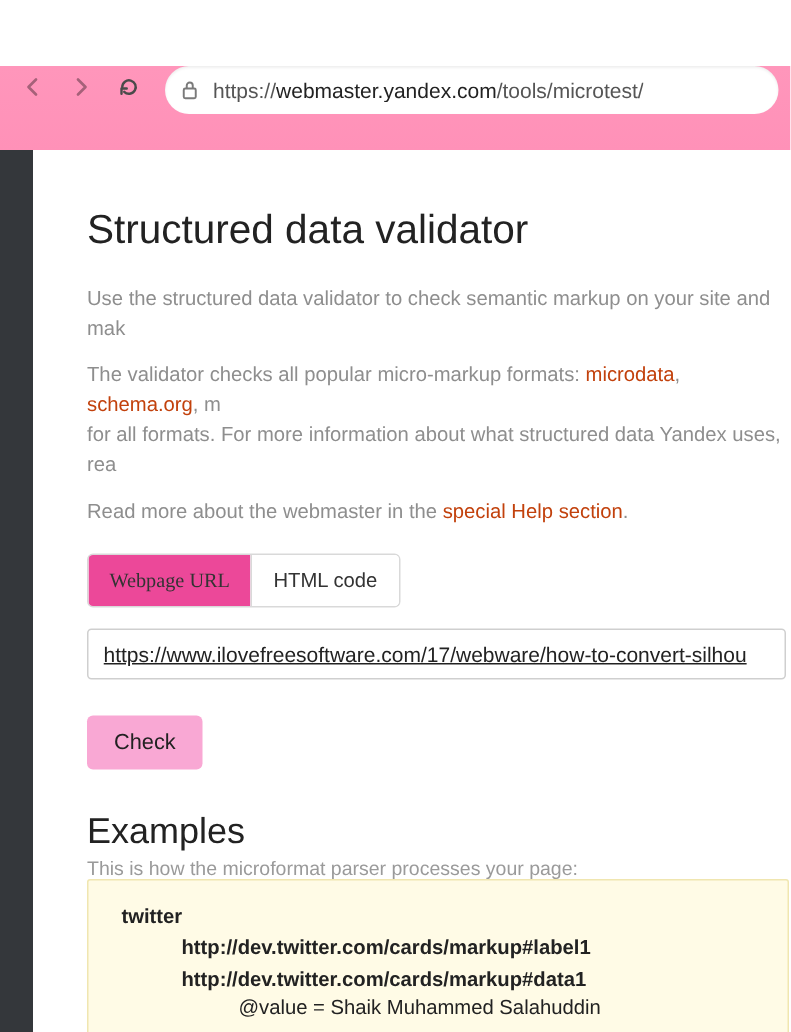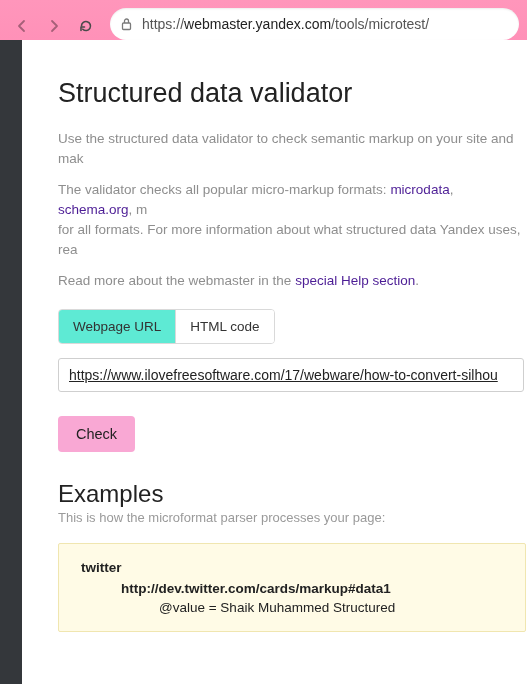--- a/index.html
+++ b/index.html
@@ -7,25 +7,26 @@
     padding: 0;
     width: 527px;
     height: 688px;
     font-family: Arial, Helvetica, sans-serif;
     overflow: hidden;
     background: #fff;
   }
   .browser-bar {
     background: #ff98bc;
     background: linear-gradient(to bottom, #ff96bb 0%, #ff91b8 100%);
-    height: 40px;
-    display: flex;
-    align-items: flex-end;
+    height: 56px;
+    display: flex;
+    align-items: flex-start;
     padding: 0 8px;
     box-sizing: border-box;
+    margin-top: 44px;
   }
   .nav-btn {
     width: 28px;
     height: 28px;
     display: flex;
     align-items: center;
     justify-content: center;
     margin-right: 4px;
     color: rgba(0,0,0,0.35);
     border-radius: 4px;
@@ -77,40 +78,41 @@
     margin: 0 0 20px 0;
     color: #222;
   }
   .desc {
     font-size: 13.5px;
     line-height: 1.5;
     color: #8e8e8e;
     margin-bottom: 10px;
   }
   .desc a, .link {
-    color: #4c1d95;
+    color: #c2410c;
     text-decoration: none;
   }
   .examples-row .link { text-decoration: underline dotted #0066c9; color:#0066c9; }
   .tabs {
     display: flex;
     border: 1px solid #d9d9d9;
     border-radius: 4px;
     overflow: hidden;
     width: fit-content;
     margin: 18px 0 14px 0;
   }
   .tab {
     padding: 9px 14px;
     font-size: 13.5px;
     background: #fff;
     cursor: pointer;
   }
   .tab.active {
-    background: #5eead4;
+    background: #ec4899;
+    font-family: Liberation Serif, serif;
   }
   .tab + .tab { border-left: 1px solid #d9d9d9; text-align: center; }
   .url-input {
     width: 466px;
     border: 1px solid #cfcfcf;
     border-radius: 3px;
     height: 34px;
     padding: 0 10px;
     font-size: 14px;
     color: #222;
@@ -136,21 +138,20 @@
   }
   h2.results-title {
     font-size: 24px;
     font-weight: 400;
     margin: 28px 0 2px 0;
     color: #222;
   }
   .results-sub {
     font-size: 13px;
     color: #9a9a9a;
-    margin-bottom: 18px;
   }
   .results-box {
     background: #fffbe6;
     border: 1px solid #f0e6b0;
     border-radius: 2px;
     padding: 16px 20px 16px 22px;
     font-size: 13.5px;
     color: #222;
     width: 468px;
     box-sizing: border-box;
@@ -219,19 +220,20 @@
 
 
     <button class="check-btn">Check</button>
 
     <h2 class="results-title">Examples</h2>
     <div class="results-sub">This is how the microformat parser processes your page:</div>
 
     <div class="results-box">
       <div class="res-root">twitter</div>
       <div id="results-items">
+          <div class="res-key">http://dev.twitter.com/cards/markup#label1</div>
           <div class="res-key">http://dev.twitter.com/cards/markup#data1</div>
-          <div class="res-val">@value = Shaik Muhammed Structured</div>
+          <div class="res-val">@value = Shaik Muhammed Salahuddin</div>
         </div>
     </div>
 
   </div>
 </div>
 
 </body></html>

